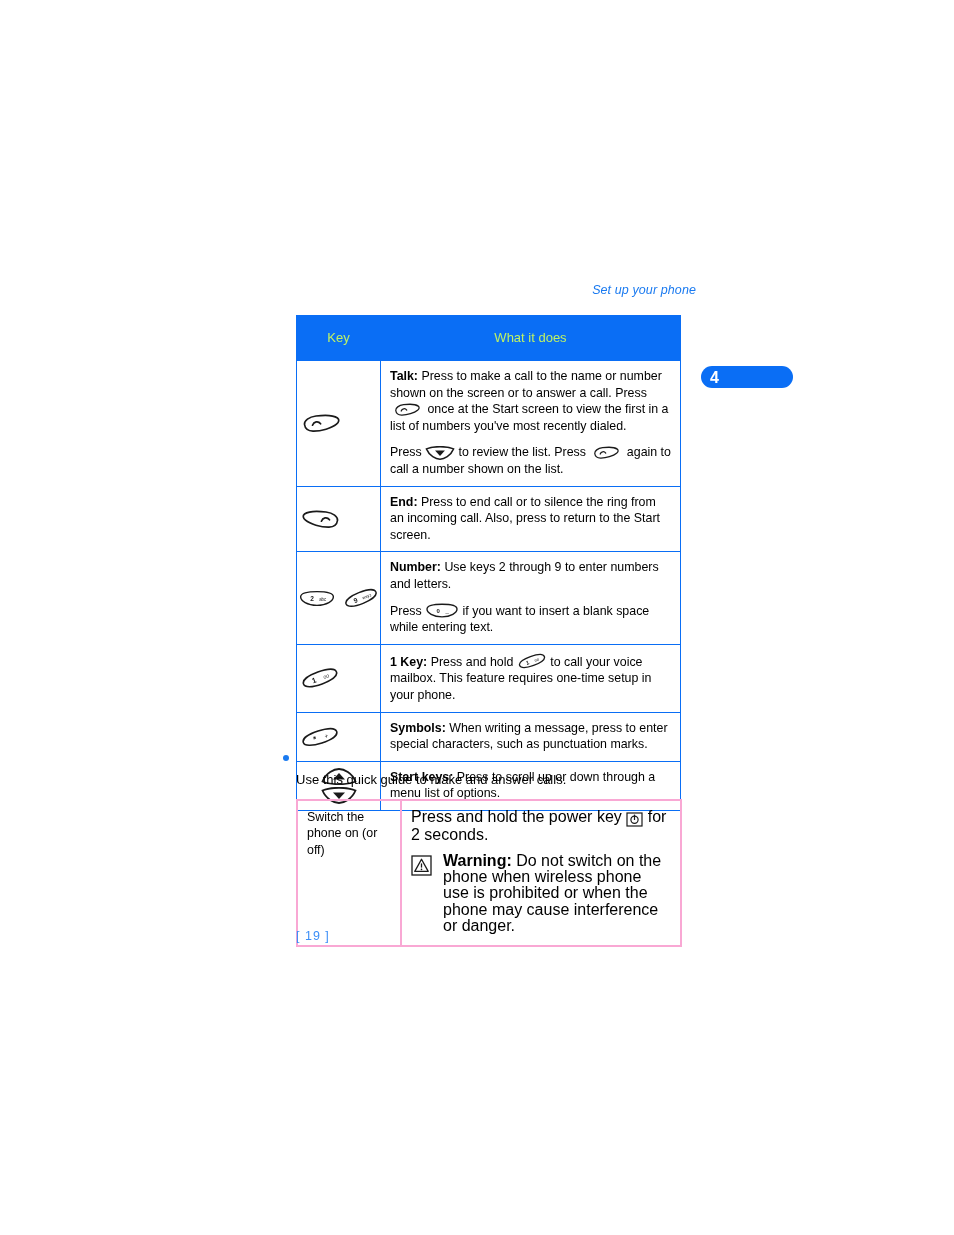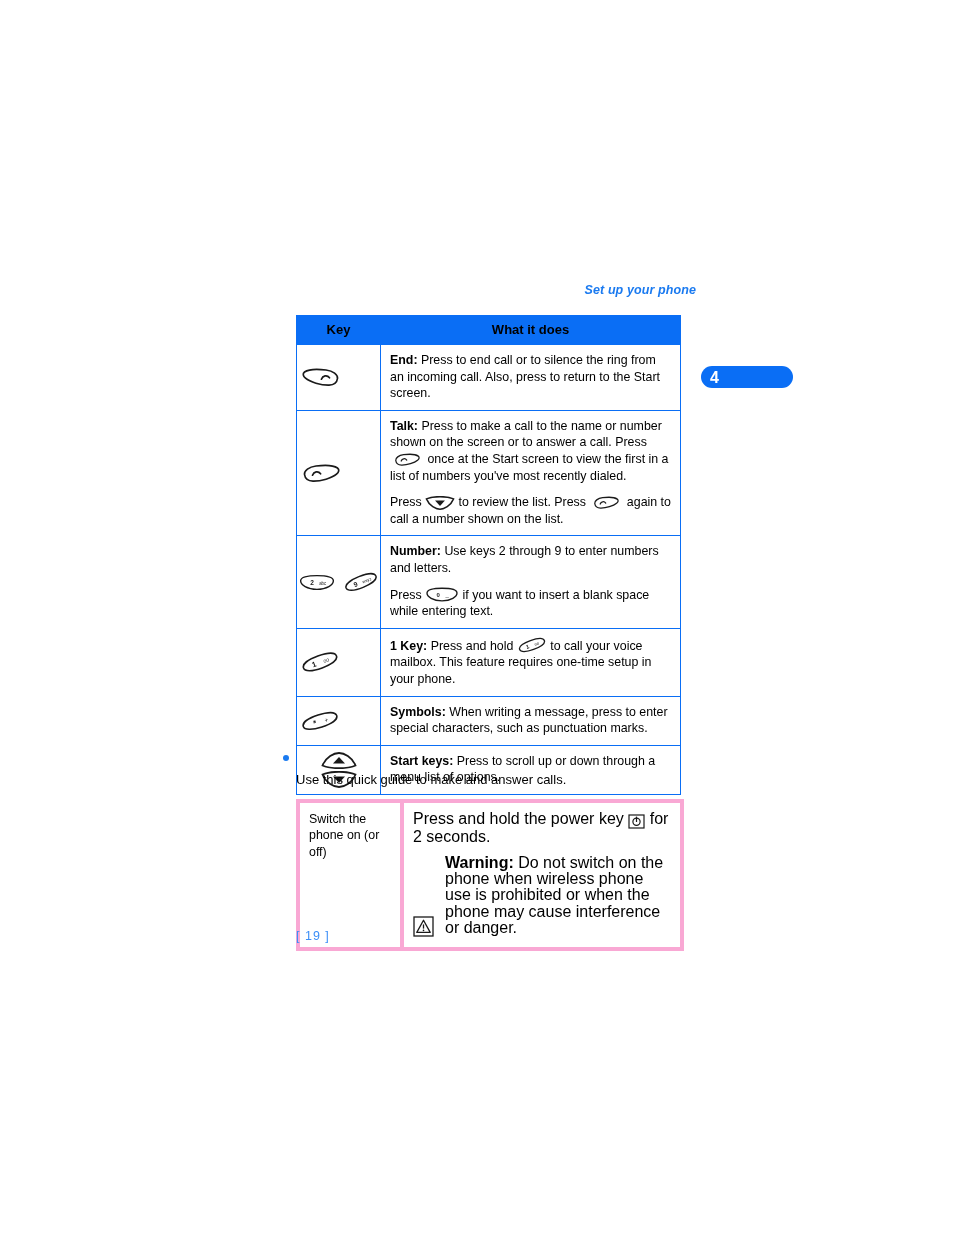--- a/index.html
+++ b/index.html
@@ -25,21 +25,21 @@
 
   
   .running-head {
     position: absolute;
     left: 296px;
     top: 283px;
     width: 400px;
     text-align: right;
     font-size: 12.5px;
     font-style: italic;
-    font-weight: bold;
+    font-weight: normal;
     color: #1a7af0;
     letter-spacing: 0.1px;
   }
 
   
   .chapter-tab {
     position: absolute;
     left: 701px;
     top: 366px;
     width: 92px;
@@ -67,27 +67,27 @@
     table-layout: fixed;
   }
   .key-table th, .key-table td {
     border: 1px solid #0a6ef5;
     vertical-align: top;
     padding: 0;
   }
   .key-table thead th {
     background: #0a6ef5;
     border: 1px solid #0a6ef5;
-    color: #000000;
+    color: #bef264;
     font-size: 13px;
-    font-weight: bold;
+    font-weight: normal;
     height: 28px;
     line-height: 28px;
     text-align: center;
-    padding: 0;
+    padding: 8px;
   }
   .col-key { width: 84px; }
   .col-desc { width: 300px; }
 
   td.cell-key {
     text-align: center;
     vertical-align: middle;
     padding: 6px 4px;
   }
   td.cell-desc {
@@ -136,39 +136,39 @@
   
   .calls-table {
     position: absolute;
     left: 296px;
     top: 799px;
     width: 384px;
     border-collapse: collapse;
     table-layout: fixed;
   }
   .calls-table td {
-    border: 4px solid #f9a8d4;
+    border: 2px solid #f9a8d4;
     vertical-align: top;
     padding: 0;
   }
   .calls-col-a { width: 104px; }
   .calls-col-b { width: 280px; }
   td.calls-label {
     padding: 8px 8px 8px 9px;
     font-size: 12.4px;
     line-height: 16.4px;
   }
   td.calls-body {
     padding: 8px 9px 10px 9px;
     font-size: 16px;
     line-height: 16.4px;
   }
   .warn-block {
     display: flex;
-    align-items: flex-end;
+    align-items: flex-start;
     margin-top: 9px;
   }
   .warn-icon-wrap {
     flex: 0 0 auto;
     width: 32px;
     padding-top: 2px;
   }
   .warn-text {
     flex: 1 1 auto;
   }
@@ -223,36 +223,20 @@
       <col class="col-key">
       <col class="col-desc">
     </colgroup>
     <thead>
       <tr>
         <th>Key</th>
         <th>What it does</th>
       </tr>
     </thead>
     <tbody>
-
-      <tr>
-        <td class="cell-key">
-          <span class="glyph glyph-block">
-            <svg width="40" height="22" viewBox="0 0 40 22">
-              <path d="M36.5 12.5 C37 8.5 32 5 25 4 C16 2.8 7 3.6 3.5 6 C1.4 7.5 2 10 4.5 12.2 C9 16 20 19.4 28 19.2 C33.5 19 36 16 36.5 12.5 Z" fill="none" stroke="#1a1a1a" stroke-width="1.7"></path>
-              <path d="M20.4 13.2 C21.7 9.6 26.1 8.6 28.5 11.8" fill="none" stroke="#1a1a1a" stroke-width="1.7" stroke-linecap="round"></path>
-            </svg>
-          </span>
-        </td>
-        <td class="cell-desc">
-          <p>
-            <span class="lead">End:</span><span> Press to end call or to silence the ring from an incoming call. Also, press to return to the Start screen.</span>
-          </p>
-        </td>
-      </tr>
 
       <tr>
         <td class="cell-key">
           <span class="glyph glyph-block">
             <svg width="40" height="22" viewBox="0 0 40 22">
               <path d="M3.5 12.5 C3 8.5 8 5 15 4 C24 2.8 33 3.6 36.5 6 C38.6 7.5 38 10 35.5 12.2 C31 16 20 19.4 12 19.2 C6.5 19 4 16 3.5 12.5 Z" fill="none" stroke="#1a1a1a" stroke-width="1.7"></path>
               <path d="M11.5 13.2 C12.8 9.6 17.2 8.6 19.6 11.8" fill="none" stroke="#1a1a1a" stroke-width="1.7" stroke-linecap="round"></path>
             </svg>
           </span>
         </td>
@@ -267,20 +251,36 @@
           <p>
             <span>Press </span><span class="glyph">
               <svg width="30" height="14" viewBox="0 0 36 17">
                 <path d="M1.5 3.5 C5 12 13 16 18 16 C23 16 31 12 34.5 3.5 C30 1.5 24 0.8 18 0.8 C12 0.8 6 1.5 1.5 3.5 Z" fill="none" stroke="#1a1a1a" stroke-width="1.8"></path>
                 <path d="M12 5.5 L24 5.5 L18 12 Z" fill="#1a1a1a"></path>
               </svg></span><span> to review the list. Press </span><span class="glyph">
               <svg width="34" height="15" viewBox="0 0 40 22">
                 <path d="M3.5 12.5 C3 8.5 8 5 15 4 C24 2.8 33 3.6 36.5 6 C38.6 7.5 38 10 35.5 12.2 C31 16 20 19.4 12 19.2 C6.5 19 4 16 3.5 12.5 Z" fill="none" stroke="#1a1a1a" stroke-width="1.9"></path>
                 <path d="M11.5 13.2 C12.8 9.6 17.2 8.6 19.6 11.8" fill="none" stroke="#1a1a1a" stroke-width="1.9" stroke-linecap="round"></path>
               </svg></span><span> again to call a number shown on the list.</span>
+          </p>
+        </td>
+      </tr>
+
+      <tr>
+        <td class="cell-key">
+          <span class="glyph glyph-block">
+            <svg width="40" height="22" viewBox="0 0 40 22">
+              <path d="M36.5 12.5 C37 8.5 32 5 25 4 C16 2.8 7 3.6 3.5 6 C1.4 7.5 2 10 4.5 12.2 C9 16 20 19.4 28 19.2 C33.5 19 36 16 36.5 12.5 Z" fill="none" stroke="#1a1a1a" stroke-width="1.7"></path>
+              <path d="M20.4 13.2 C21.7 9.6 26.1 8.6 28.5 11.8" fill="none" stroke="#1a1a1a" stroke-width="1.7" stroke-linecap="round"></path>
+            </svg>
+          </span>
+        </td>
+        <td class="cell-desc">
+          <p>
+            <span class="lead">End:</span><span> Press to end call or to silence the ring from an incoming call. Also, press to return to the Start screen.</span>
           </p>
         </td>
       </tr>
 
       <tr>
         <td class="cell-key">
           <div class="glyph-pair">
             <span class="glyph">
               <svg width="36" height="17" viewBox="0 0 44 20">
                 <path d="M2 8 C2 4 10 1.6 22 1.6 C34 1.6 42 4 42 8 C42 13 34 18.4 22 18.4 C10 18.4 2 13 2 8 Z" fill="none" stroke="#1a1a1a" stroke-width="1.7"></path>

